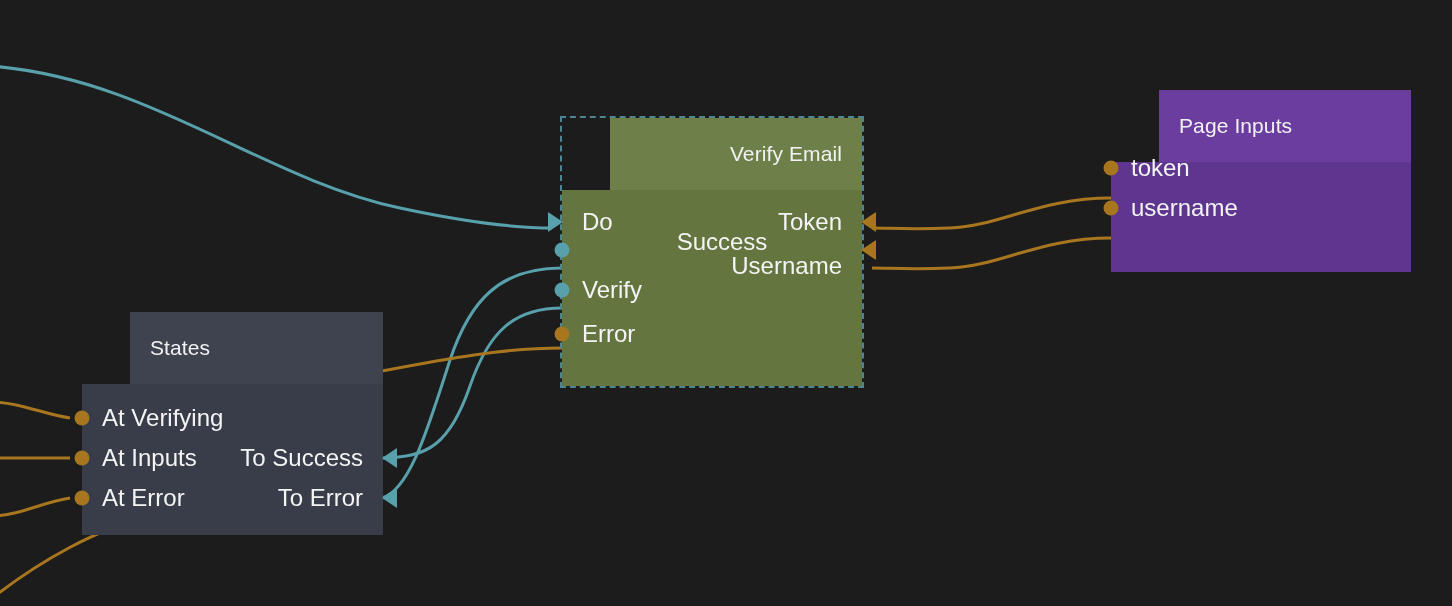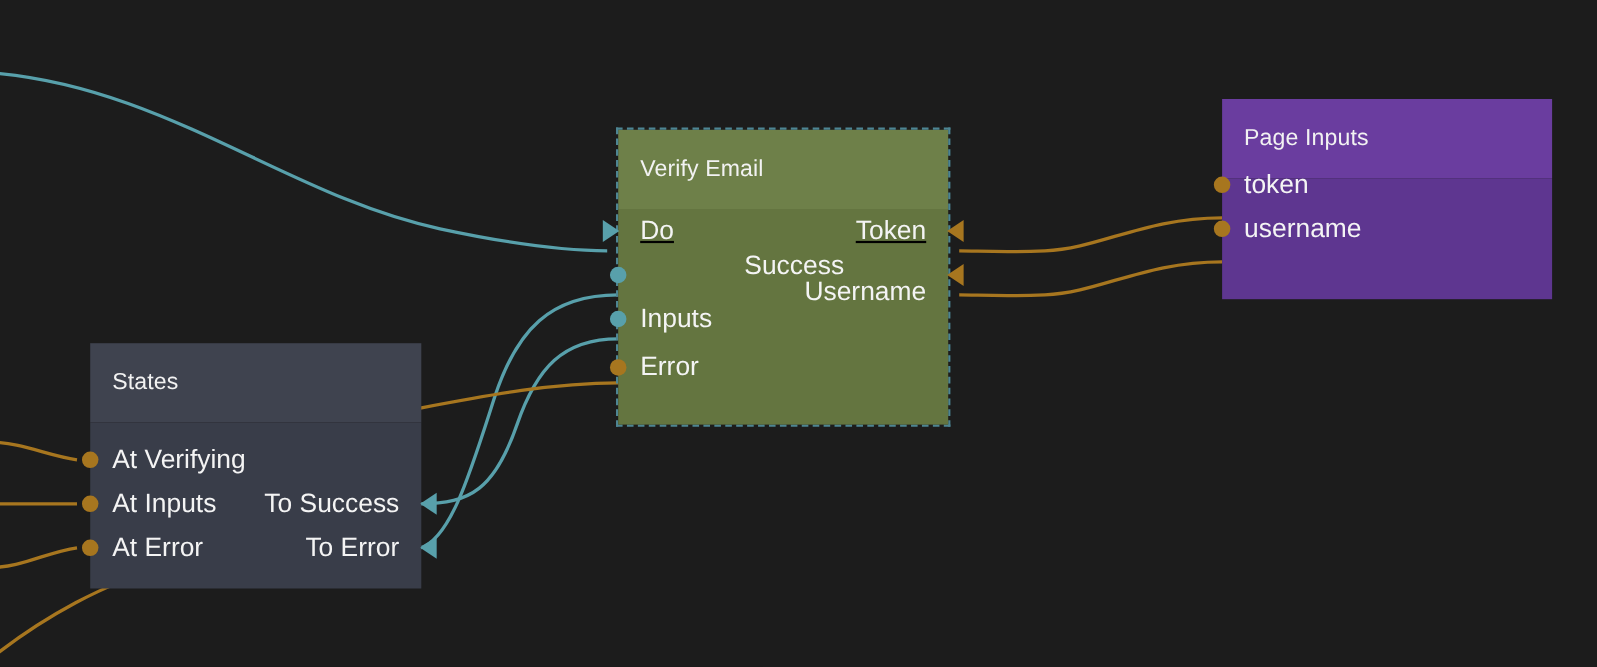--- a/index.html
+++ b/index.html
@@ -37,20 +37,21 @@
   }
   .node-header {
     box-sizing: border-box;
     display: flex;
     align-items: center;
     padding: 0 20px;
     color: #f2f2f2;
     font-size: 21px;
     letter-spacing: 0.1px;
     white-space: nowrap;
+    margin-left: 48px;
   }
   .node-body {
     box-sizing: border-box;
     position: relative;
   }
   .port-row {
     position: absolute;
     left: 0;
     right: 0;
     height: 40px;
@@ -110,20 +111,21 @@
     left: 562px;
     top: 118px;
     width: 300px;
     height: 268px;
     outline: 2px dashed #4d8593;
     outline-offset: 0px;
   }
   #node-verify-email .node-header {
     height: 72px;
     background: #6e8049;
+    justify-content: flex-end;
   }
   #node-verify-email .node-body {
     height: 196px;
     background: #647540;
   }
 
   
   #node-states {
     left: 82px;
     top: 312px;
@@ -187,37 +189,37 @@
   </svg>
 
   <div class="node z-node" id="node-verify-email">
 
     <div class="node-header">
       <span>Verify Email</span>
     </div>
 
     <div class="node-body">
 
-      <div class="port-row" style="top:0px;text-decoration:underline;">
+      <div class="port-row" style="top:12px;">
         <span class="arrow teal-in"></span>
         <span class="port-label in">Do</span>
         <span class="port-label out">Token</span>
         <span class="arrow orange-in"></span>
       </div>
 
       <div class="port-row" style="top:40px;flex-direction:column;">
         <span class="dot left teal"></span>
         <span class="port-label in">Success</span>
         <span class="port-label out">Username</span>
         <span class="arrow orange-in"></span>
       </div>
 
       <div class="port-row" style="top:80px;">
         <span class="dot left teal"></span>
-        <span class="port-label in">Inputs</span>
+        <span class="port-label in">Verify</span>
       </div>
 
       <div class="port-row" style="top:124px;">
         <span class="dot left orange"></span>
         <span class="port-label in">Error</span>
       </div>
 
     </div>
   </div>
 

